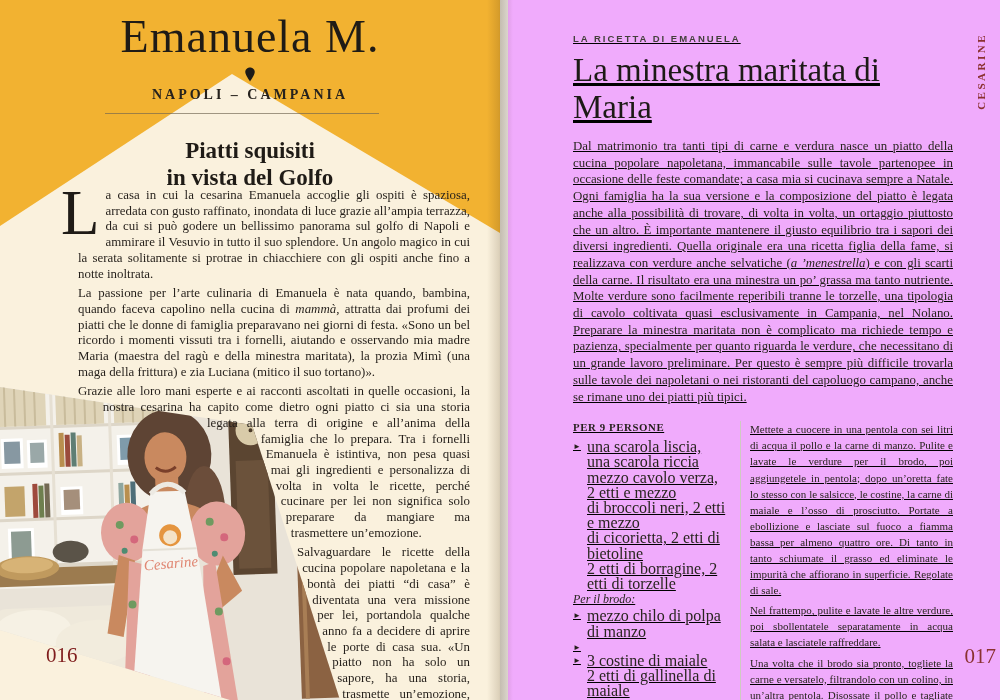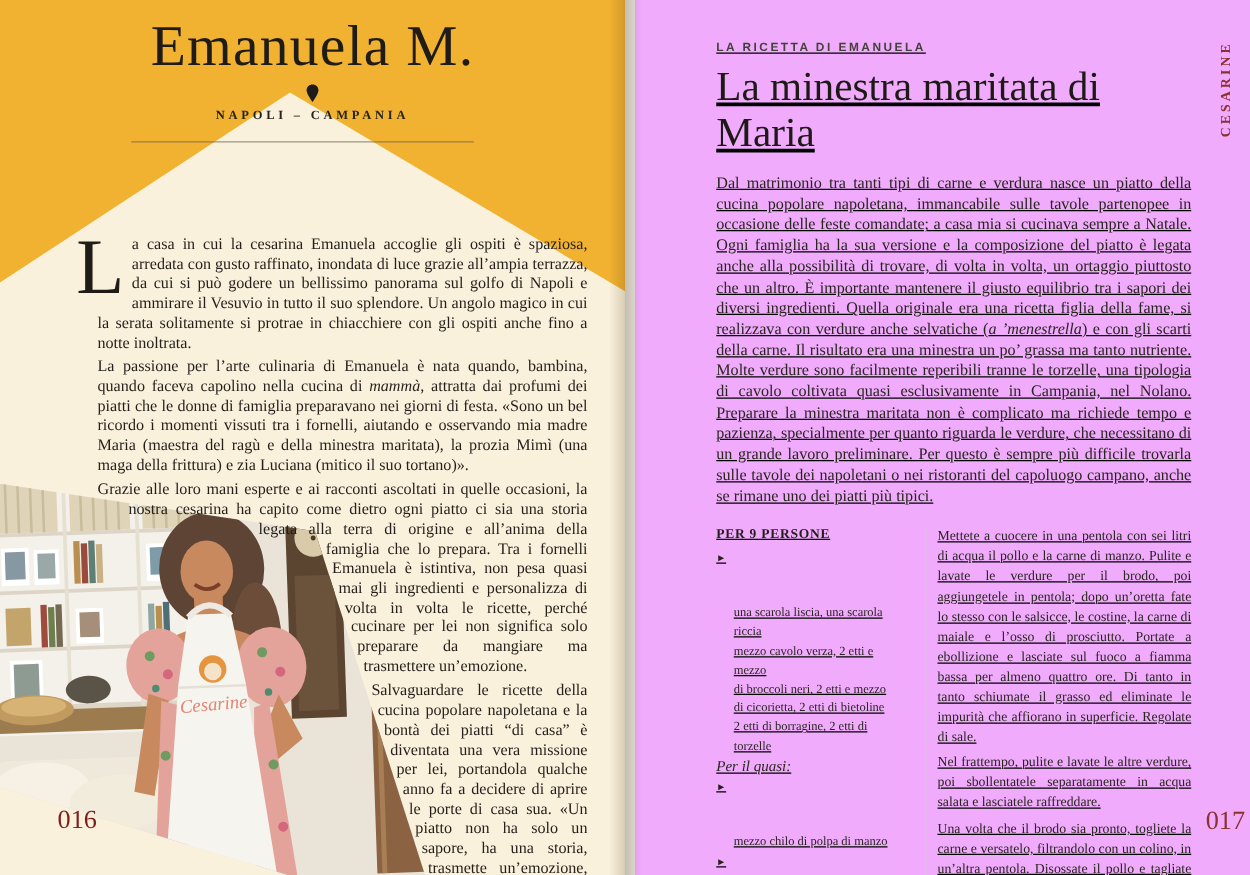--- a/index.html
+++ b/index.html
@@ -18,21 +18,21 @@
     background:#FAF1DD;
     clip-path:polygon(232px 74px,500px 233px,500px 700px,0px 700px,0px 226px);
   }
   .lp-header{position:absolute;left:0;top:0;width:500px;text-align:center;}
   .lp-title{
     margin-top:10px;font-size:46px;font-weight:400;color:#1F1B16;
     letter-spacing:1px;
   }
   .pin{display:block;margin:4px auto 0 auto;}
   .lp-location{
-    margin-top:5px;font-size:10px;font-weight:700;color:#26221D;
+    margin-top:5px;font-size:14px;font-weight:700;color:#26221D;
     letter-spacing:3px;
   }
   .lp-rule{
     position:absolute;left:105px;top:113px;width:274px;height:1px;
     background:#6E6450;opacity:.65;
   }
   .lp-subtitle{
     margin-top:15px;font-size:23px;font-weight:700;color:#1F1B16;
     line-height:27px;
   }
@@ -82,21 +82,21 @@
   }
   .ing-header,.time-header{
     font-size:10.8px;font-weight:700;letter-spacing:.6px;color:#241F1A;
     margin-bottom:6px;
   }
   .ing-row{display:flex;margin:0 0 1px 0;}
   .ing-bullet{
     flex:0 0 14px;font-size:8px;color:#241F1A;padding-top:3px;
   }
   .ing-text{
-    font-size:10px;line-height:15.2px;color:#29251F;white-space:pre-line;margin-top:44px;
+    font-size:16px;line-height:15.2px;color:#29251F;white-space:pre-line;
   }
   .ing-label{
     font-style:italic;font-size:12px;line-height:15.2px;color:#29251F;
     margin:1px 0;
   }
   .method-col{flex:1;padding-left:9px;}
   .method-col p{
     margin:0 0 4px 0;font-size:11px;line-height:16.1px;
     text-align:justify;color:#29251F;
   }
@@ -236,20 +236,26 @@
   </div>
 
   <div class="lp-header">
     <div class="lp-title">Emanuela M.</div>
     <svg class="pin" width="12" height="15" viewBox="0 0 24 30">
       <path d="M12 1 C6.2 1 2.5 5.4 2.5 10.2 C2.5 16.4 12 29 12 29 C12 29 21.5 16.4 21.5 10.2 C21.5 5.4 17.8 1 12 1 Z" fill="#1E1B18"></path>
     </svg>
     <div class="lp-location">NAPOLI – CAMPANIA</div>
   </div>
   <div class="lp-rule"></div>
+  <div class="lp-header" style="top:122px;position:absolute;">
+    <div class="lp-subtitle">
+      <div>Piatti squisiti</div>
+      <div>in vista del Golfo</div>
+    </div>
+  </div>
 
   <div class="lp-body">
     <p><span class="dropcap">L</span><span>a casa in cui la cesarina Emanuela accoglie gli ospiti è spaziosa, arredata con gusto raffinato, inondata di luce grazie all’ampia terrazza, da cui si può godere un bellissimo panorama sul golfo di Napoli e ammirare il Vesuvio in tutto il suo splendore. Un angolo magico in cui la serata solitamente si protrae in chiacchiere con gli ospiti anche fino a notte inoltrata.</span></p>
     <p><span>La passione per l’arte culinaria di Emanuela è nata quando, bambina, quando faceva capolino nella cucina di </span><span class="it">mammà</span><span>, attratta dai profumi dei piatti che le donne di famiglia preparavano nei giorni di festa. «Sono un bel ricordo i momenti vissuti tra i fornelli, aiutando e osservando mia madre Maria (maestra del ragù e della minestra maritata), la prozia Mimì (una maga della frittura) e zia Luciana (mitico il suo tortano)».</span></p>
     <div class="wrap-zone">
       <div class="photo-float"></div>
       <p>Grazie alle loro mani esperte e ai racconti ascoltati in quelle occasioni, la nostra cesarina ha capito come dietro ogni piatto ci sia una storia legata alla terra di origine e all’anima della famiglia che lo prepara. Tra i fornelli Emanuela è istintiva, non pesa quasi mai gli ingredienti e personalizza di volta in volta le ricette, perché cucinare per lei non significa solo preparare da mangiare ma trasmettere un’emozione.</p>
       <p>Salvaguardare le ricette della cucina popolare napoletana e la bontà dei piatti “di casa” è diventata una vera missione per lei, portandola qualche anno fa a decidere di aprire le porte di casa sua. «Un piatto non ha solo un sapore, ha una storia, trasmette un’emozione, ha il colore della mia terra e l’anima della mia famiglia».</p>
 
     </div>
@@ -269,21 +275,21 @@
         <div class="ing-header">PER 9 PERSONE</div>
         <div id="ingredients-list">
             <div class="ing-row">
               <span class="ing-bullet">►</span>
               <span class="ing-text">una scarola liscia, una scarola riccia
 mezzo cavolo verza, 2 etti e mezzo
 di broccoli neri, 2 etti e mezzo
 di cicorietta, 2 etti di bietoline
 2 etti di borragine, 2 etti di torzelle</span>
             </div>
-            <div class="ing-label">Per il quasi:</div>
+            <div class="ing-label">Per il brodo:</div>
             <div class="ing-row">
               <span class="ing-bullet">►</span>
               <span class="ing-text">mezzo chilo di polpa di manzo</span>
             </div>
             <div class="ing-row">
               <span class="ing-bullet">►</span>
             </div>
             <div class="ing-row">
               <span class="ing-bullet">►</span>
               <span class="ing-text">3 costine di maiale

